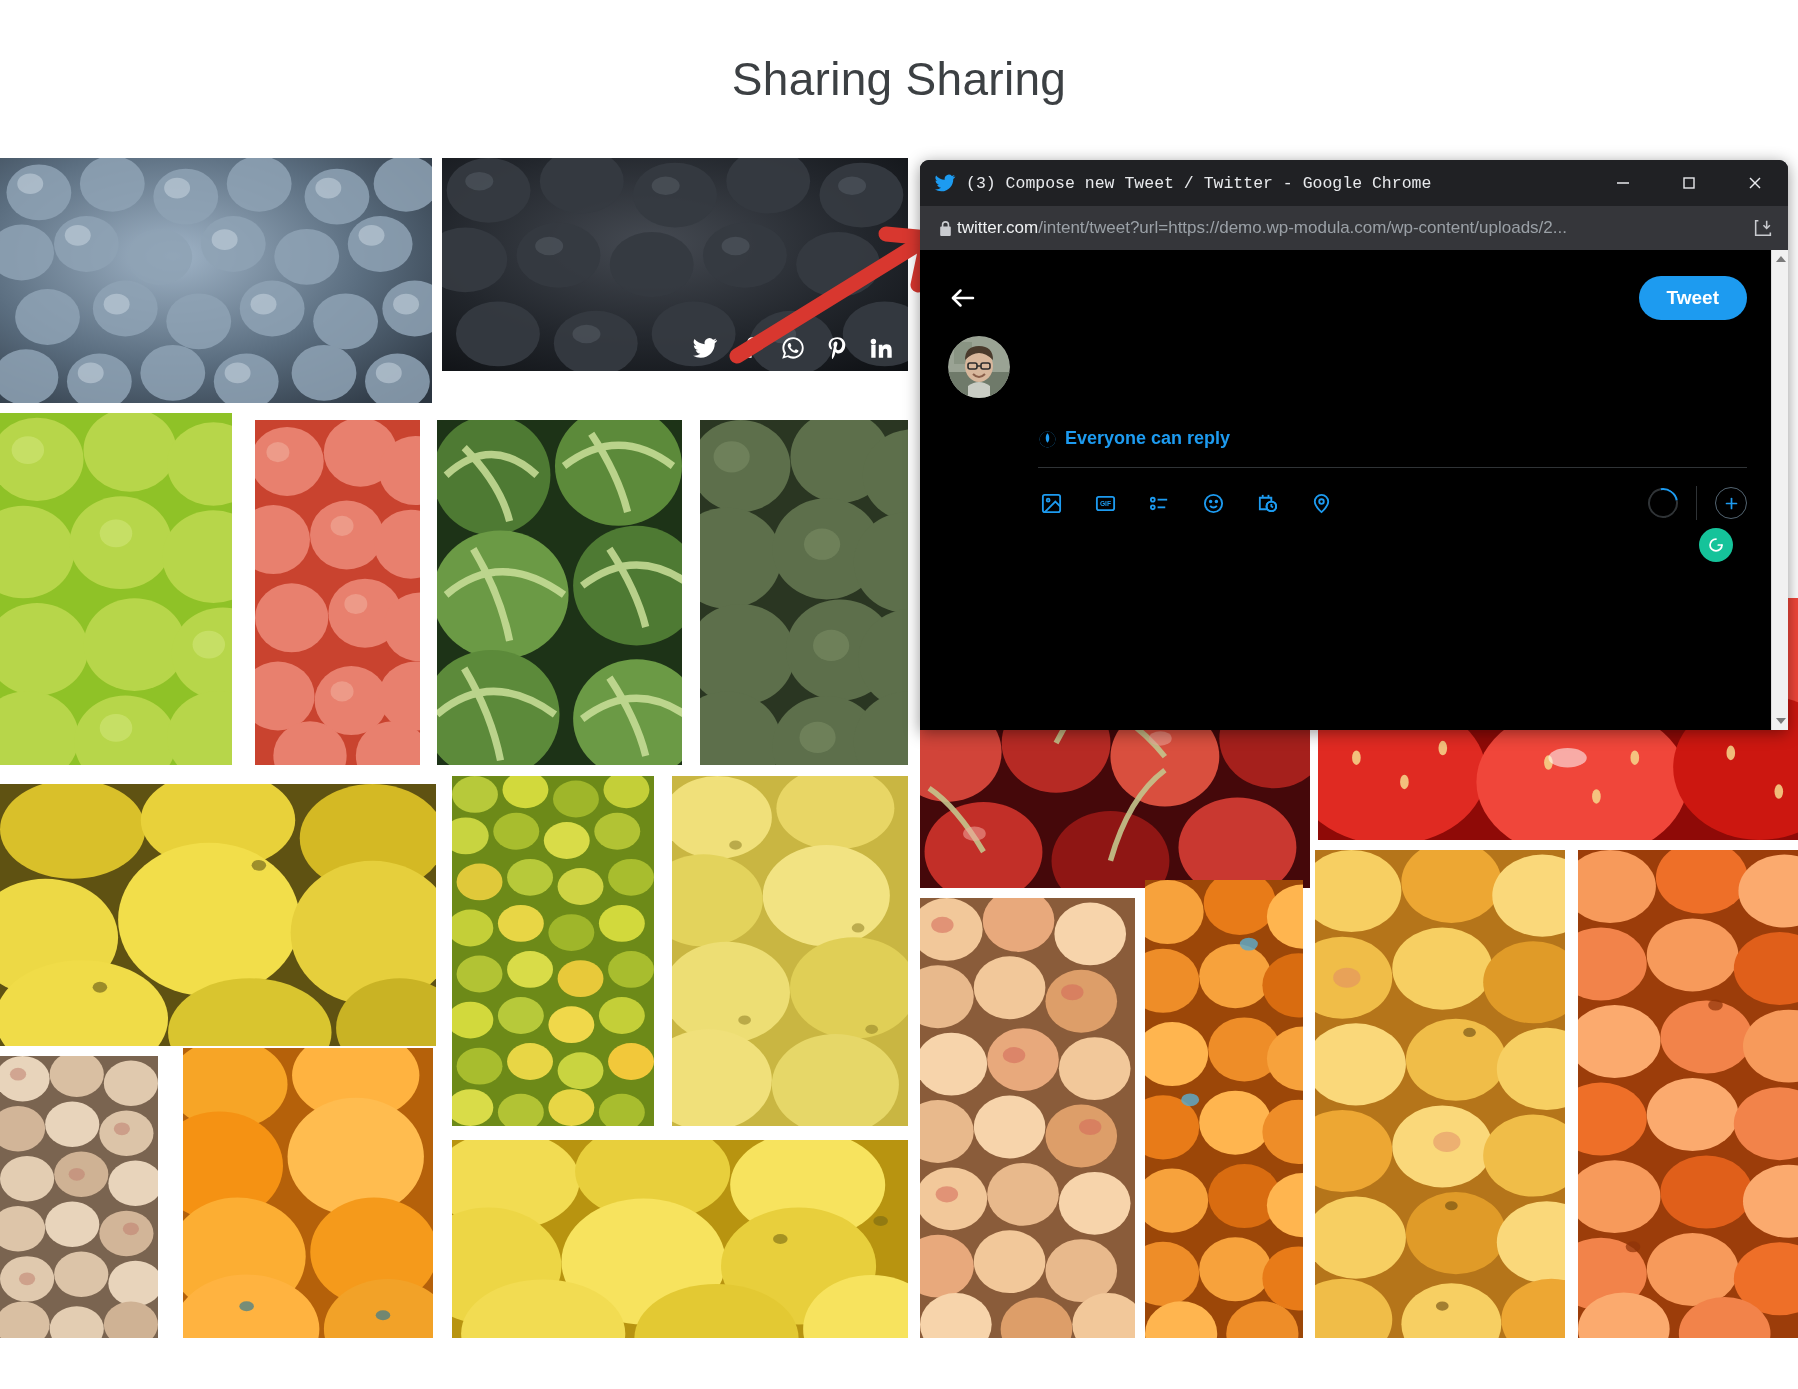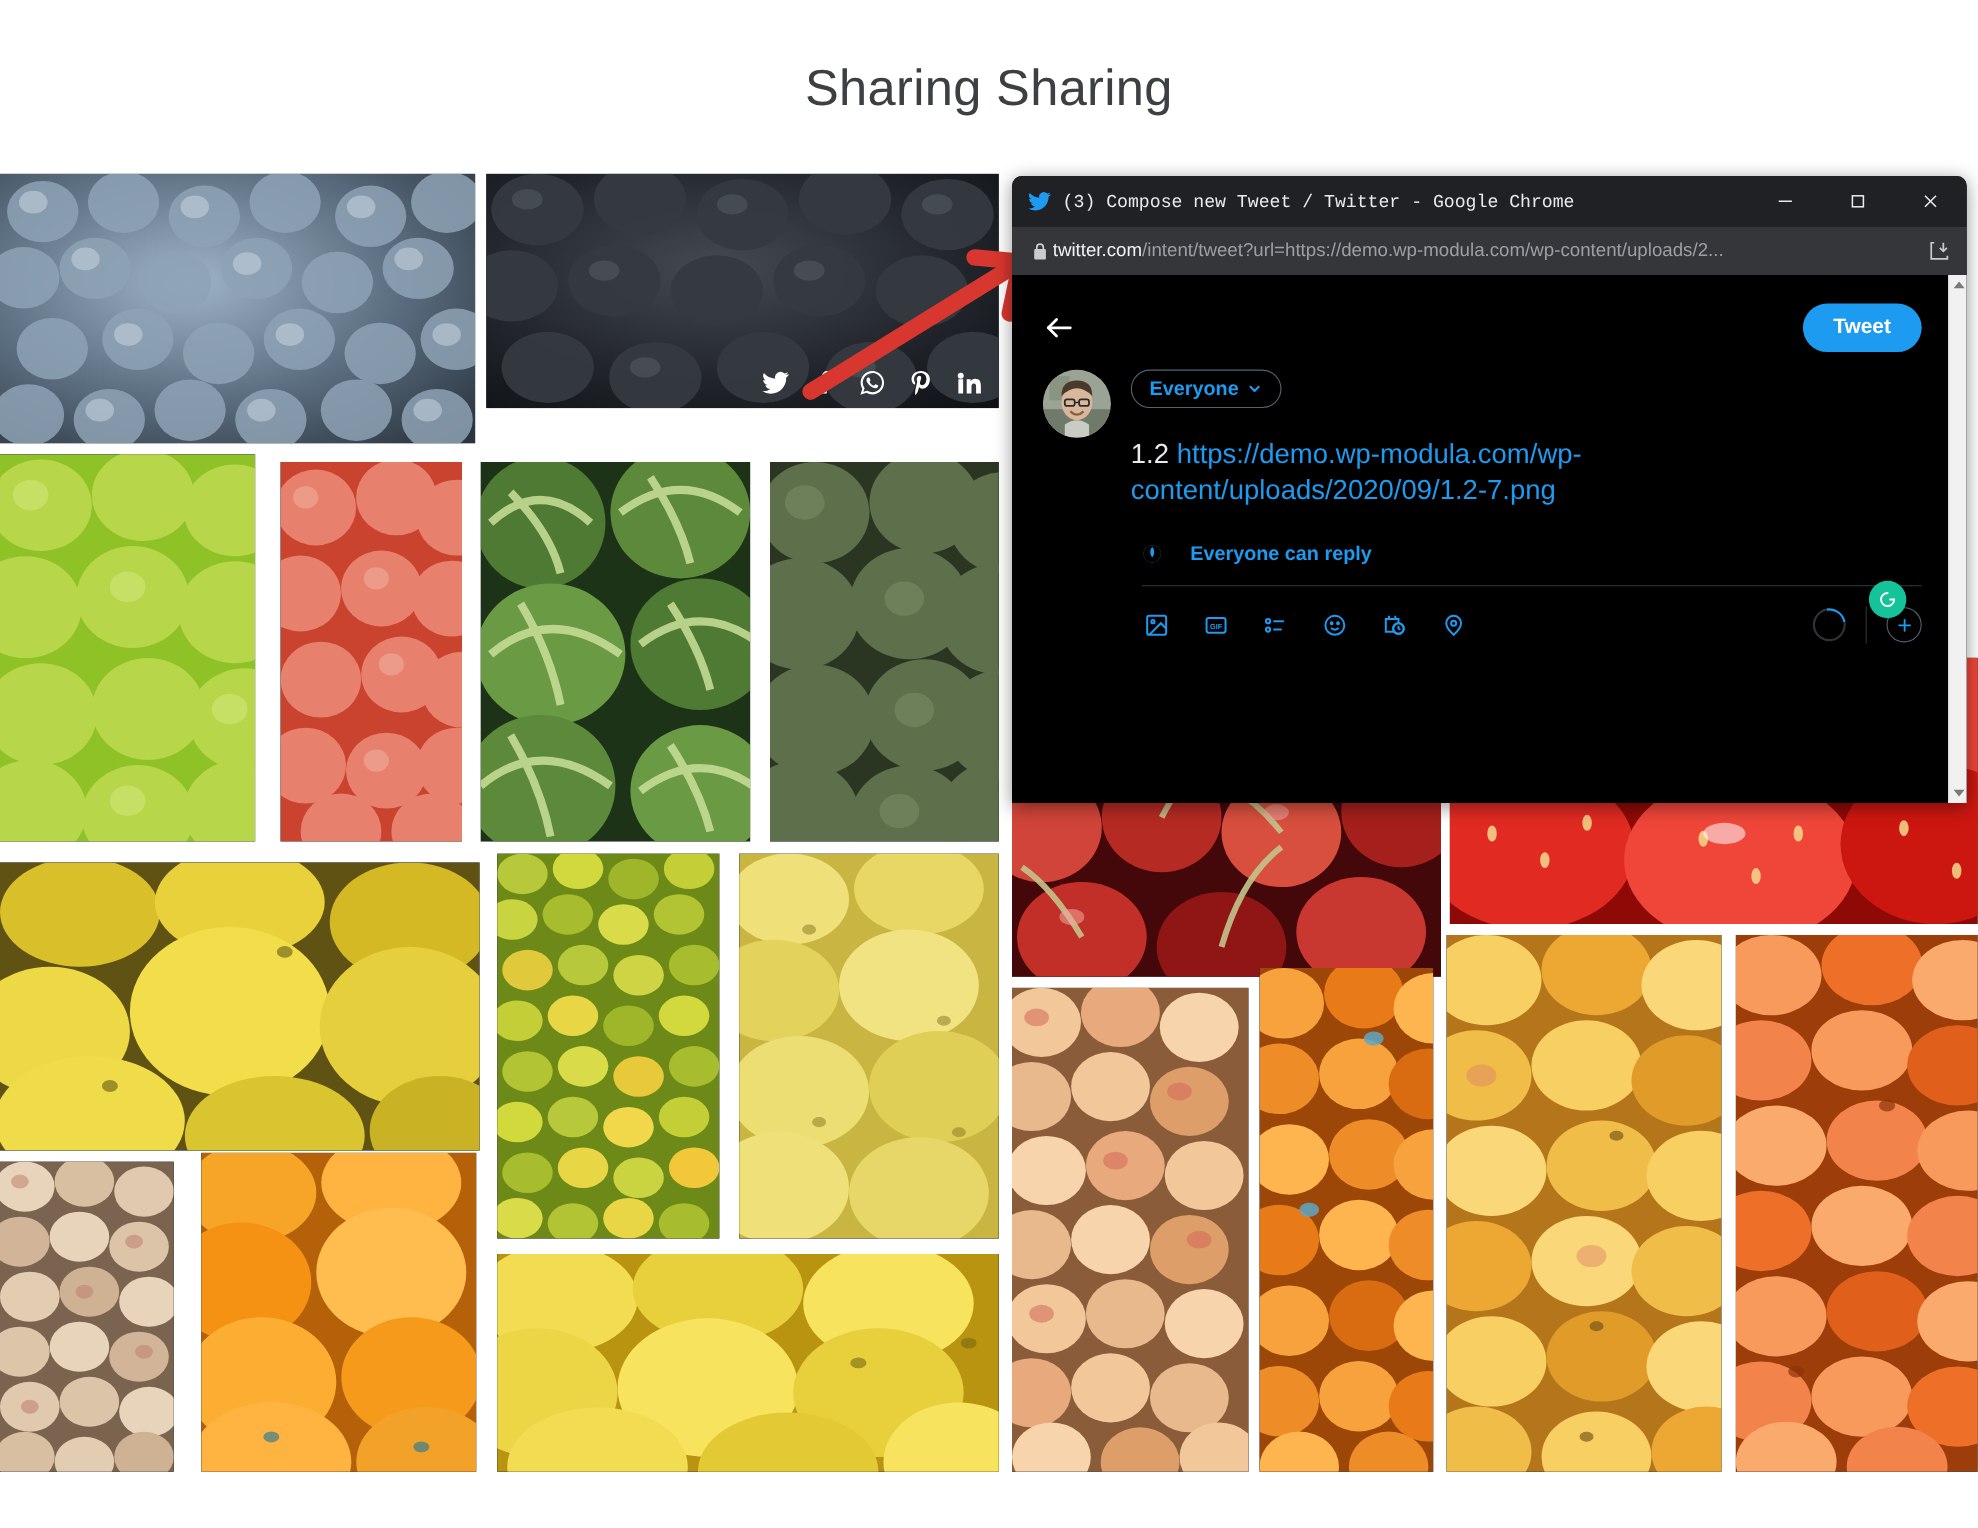--- a/index.html
+++ b/index.html
@@ -184,21 +184,21 @@
     right: 38px; top: 278px;
     width: 34px; height: 34px;
     border-radius: 50%;
     background: #15c39a;
     display: flex; align-items: center; justify-content: center;
     z-index: 3;
   }
 
   .reply-row {
     padding: 30px 24px 0 118px;
-    display: flex; align-items: center; gap: 25px;
+    display: flex; align-items: flex-end; gap: 8px;
     color: #1d9bf0;
     font-size: 18px;
     font-weight: bold;
     cursor: pointer;
   }
   .divider {
     margin: 18px 24px 0 118px;
     height: 1px;
     background: #2f3336;
   }
@@ -921,32 +921,20 @@
               <rect x="6" y="6" width="18" height="22" fill="#7f8a78" opacity="0.6"></rect>
               <ellipse cx="31" cy="30" rx="14" ry="16" fill="#d8b79c"></ellipse>
               <path d="M17 24 q14 -14 28 0 q0 -14 -14 -14 q-14 0 -14 14z" fill="#4a3a2c"></path>
               <rect x="20" y="27" width="9" height="6" rx="2" fill="none" stroke="#2b2b2b" stroke-width="1.6"></rect>
               <rect x="33" y="27" width="9" height="6" rx="2" fill="none" stroke="#2b2b2b" stroke-width="1.6"></rect>
               <line x1="29" y1="30" x2="33" y2="30" stroke="#2b2b2b" stroke-width="1.4"></line>
               <path d="M25 38 q6 6 12 0" fill="none" stroke="#8a5f4a" stroke-width="2"></path>
               <path d="M20 50 q11 -8 22 0 l0 12 l-22 0z" fill="#c9ccc4"></path>
             </g>
           </svg>
-        </div>
-        <div class="compose-col">
-          <div class="audience-pill">
-            <span>Everyone</span>
-            <svg width="15" height="15" viewBox="0 0 24 24" fill="none" stroke="#1d9bf0" stroke-width="3" stroke-linecap="round" stroke-linejoin="round">
-                <polyline points="6 9 12 15 18 9"></polyline>
-              </svg>
-          </div>
-          <div class="tweet-text">
-            <span>1.2</span>
-            <span class="lnk">https://demo.wp-modula.com/wp-content/uploads/2020/09/1.2-7.png</span>
-          </div>
         </div>
       </div>
 
       <div class="grammarly">
         <svg width="22" height="22" viewBox="0 0 24 24" fill="none" stroke="#ffffff" stroke-width="1.9" stroke-linecap="round">
           <path d="M12 5.5a6.5 6.5 0 1 0 6.5 6.5"></path>
             <path d="M18.5 12h-4"></path>
         </svg>
       </div>
 

